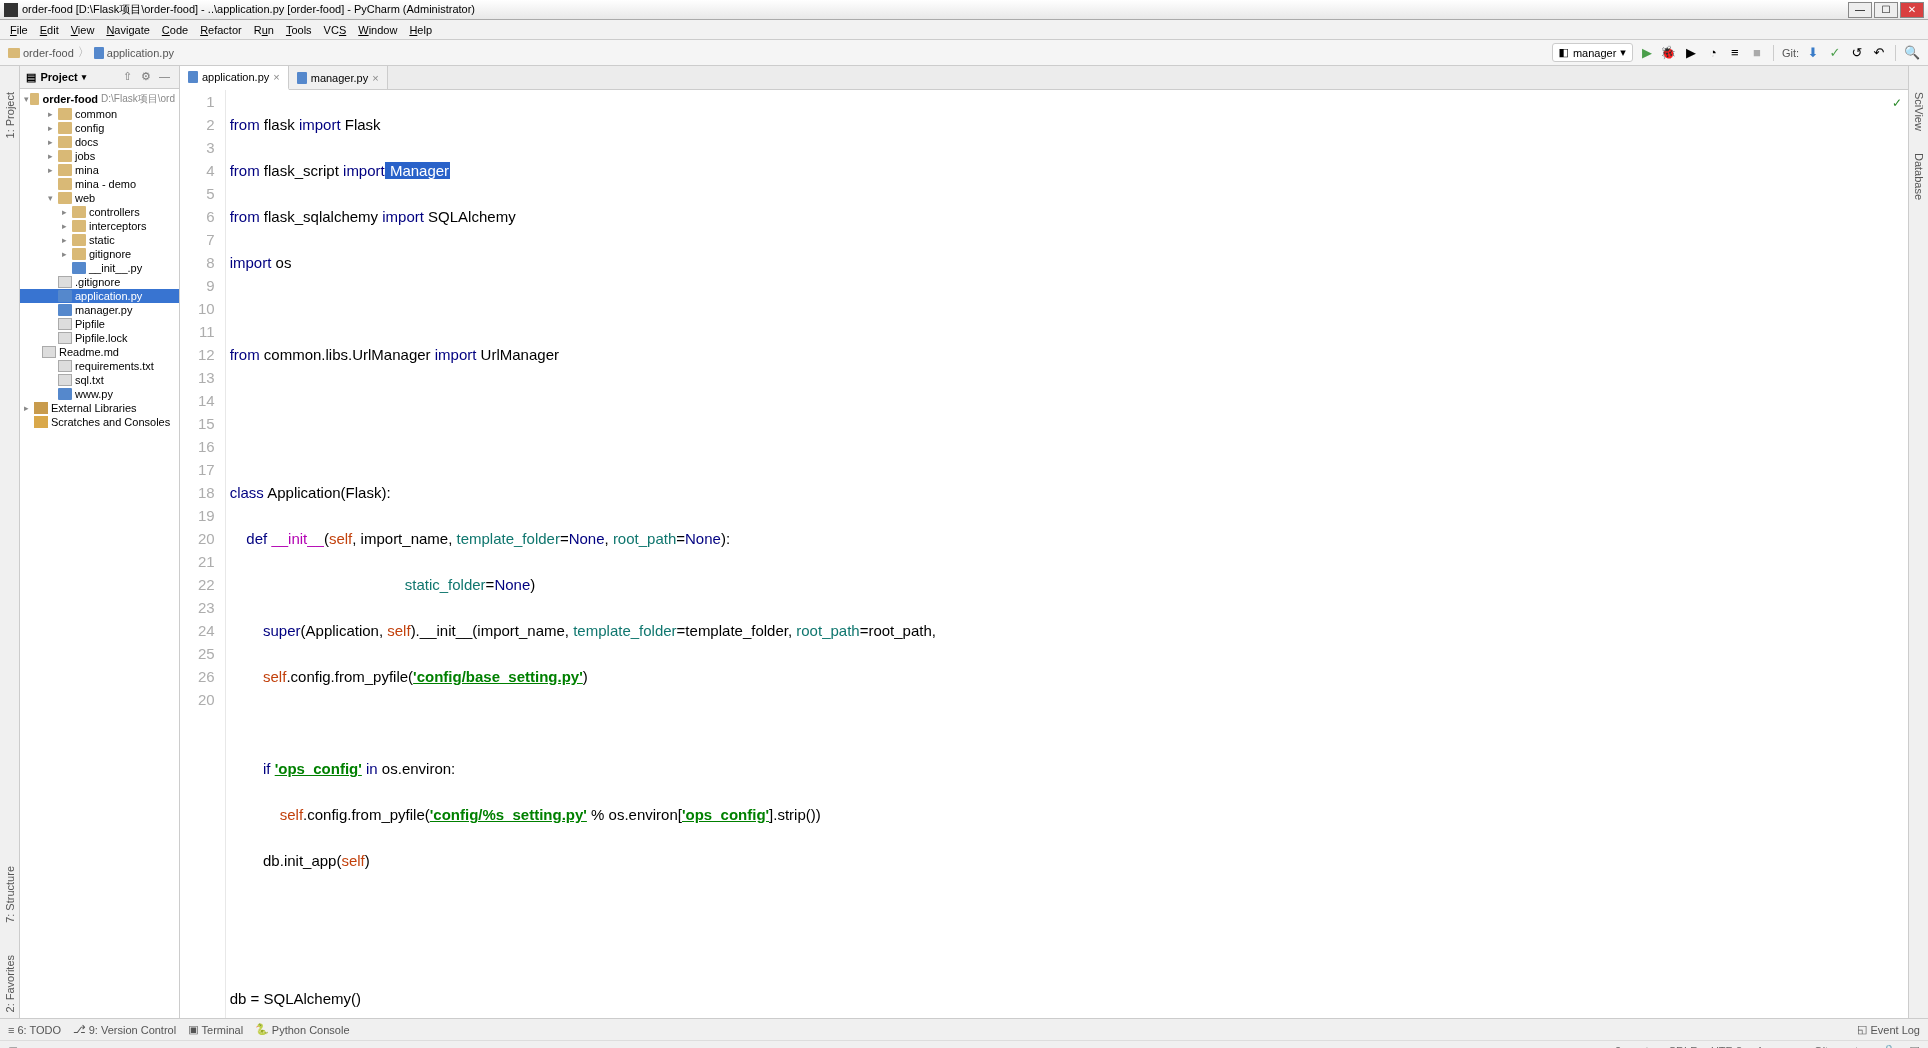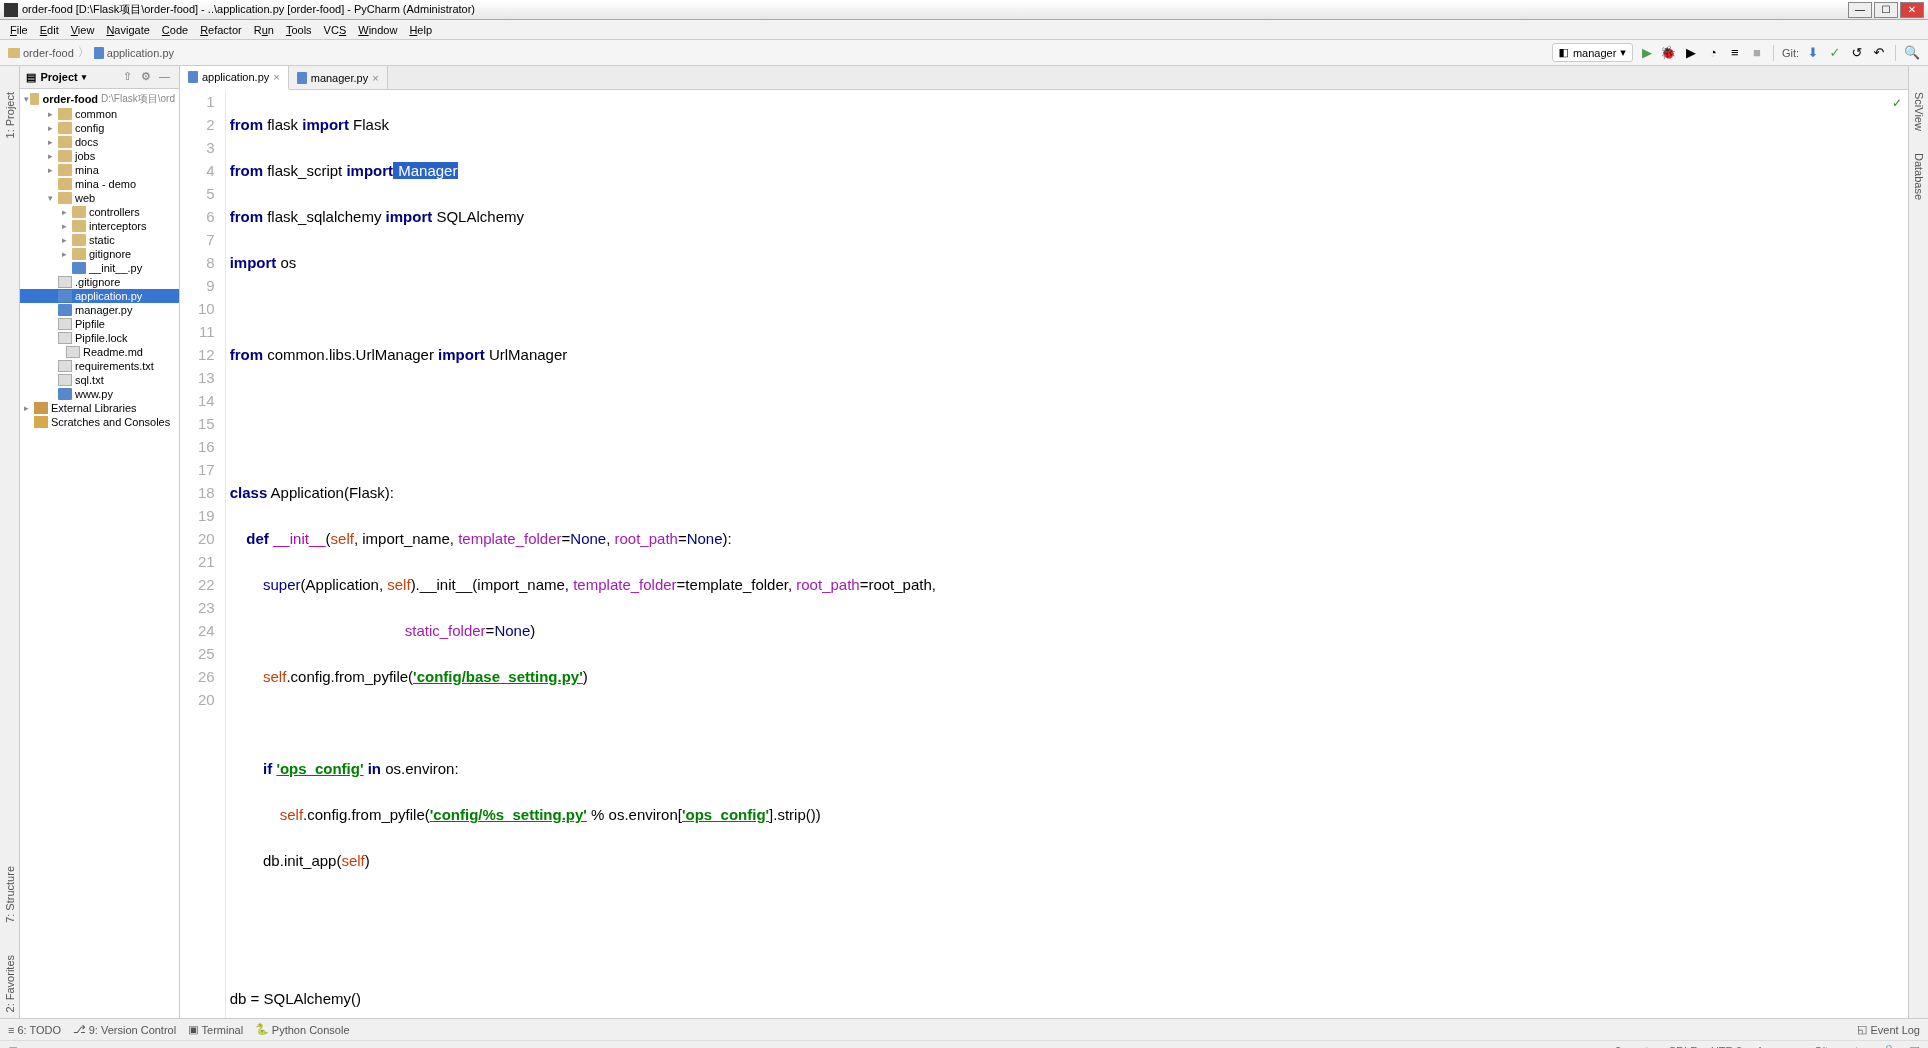--- a/index.html
+++ b/index.html
@@ -54,24 +54,24 @@
     .tab { display: flex; align-items: center; gap: 4px; padding: 3px 8px; border-right: 1px solid #ccc; background: #f0f0f0; font-size: 11px; cursor: pointer; }
     .tab.active { background: #fff; border-bottom: 2px solid #fff; margin-bottom: -1px; }
     .tab-close { color: #888; font-size: 11px; cursor: pointer; }
     
     .code-area { flex: 1; display: flex; overflow: auto; font-family: "Consolas", "Courier New", monospace; font-size: 15px; line-height: 23px; }
     .gutter-nums { background: #fff; color: #adadad; text-align: right; padding: 0 10px 0 18px; user-select: none; border-right: 1px solid #e8e8e8; }
     .gutter-nums div { height: 23px; }
     .code-content { flex: 1; padding-left: 4px; white-space: pre; position: relative; }
     .code-line { height: 23px; }
     
-    .kw { color: #000080; font-weight: bold; }
+    .kw { color: #000080; font-weight: normal; }
     .builtin { color: #000080; }
     .str { color: #008000; font-weight: bold; text-decoration: underline; }
-    .param { color: #a21caf; }
+    .param { color: #0f766e; }
     .self { color: #c2410c; }
     .defname { color: #b200b2; }
     .selection { background: #2962c9; color: #fff; padding: 0 1px; }
     
     .right-gutter { width: 20px; background: #f0f0f0; border-left: 1px solid #ccc; display: flex; flex-direction: column; align-items: center; padding-top: 20px; gap: 10px; }
     
     .bottom-bar { background: #f0f0f0; border-top: 1px solid #ccc; height: 22px; display: flex; align-items: center; padding: 0 8px; gap: 12px; font-size: 11px; }
     .bottom-item { display: flex; align-items: center; gap: 3px; cursor: pointer; color: #555; }
     .bottom-spacer { flex: 1; }
     
@@ -249,21 +249,21 @@
           <div class="tree-row" style="padding-left: 28px;">
             <span class="tree-arrow"></span>
             <span class="tree-icon txtfile"></span>
             <span>Pipfile</span>
           </div>
           <div class="tree-row" style="padding-left: 28px;">
             <span class="tree-arrow"></span>
             <span class="tree-icon txtfile"></span>
             <span>Pipfile.lock</span>
           </div>
-          <div class="tree-row" style="padding-left: 36px;">
+          <div class="tree-row" style="padding-left: 12px;">
             <span class="tree-arrow"></span>
             <span class="tree-icon txtfile"></span>
             <span>Readme.md</span>
           </div>
           <div class="tree-row" style="padding-left: 28px;">
             <span class="tree-arrow"></span>
             <span class="tree-icon txtfile"></span>
             <span>requirements.txt</span>
           </div>
           <div class="tree-row" style="padding-left: 28px;">
@@ -339,22 +339,22 @@
 <div class="code-line"><span class="kw">from</span> flask <span class="kw">import</span> Flask</div>
 <div class="code-line"><span class="kw">from</span> flask_script <span class="kw">import</span><span class="selection"> Manager</span></div>
 <div class="code-line"><span class="kw">from</span> flask_sqlalchemy <span class="kw">import</span> SQLAlchemy</div>
 <div class="code-line"><span class="kw">import</span> os</div>
 <div class="code-line"></div>
 <div class="code-line"><span class="kw">from</span> common.libs.UrlManager <span class="kw">import</span> UrlManager</div>
 <div class="code-line"></div>
 <div class="code-line"></div>
 <div class="code-line"><span class="kw">class</span> Application(Flask):</div>
 <div class="code-line">    <span class="kw">def</span> <span class="defname">__init__</span>(<span class="self">self</span>, import_name, <span class="param">template_folder</span>=<span class="builtin">None</span>, <span class="param">root_path</span>=<span class="builtin">None</span>):</div>
+<div class="code-line">                                          <span class="param">static_folder</span>=<span class="builtin">None</span>)</div>
 <div class="code-line">        <span class="builtin">super</span>(Application, <span class="self">self</span>).__init__(import_name, <span class="param">template_folder</span>=template_folder, <span class="param">root_path</span>=root_path,</div>
-<div class="code-line">                                          <span class="param">static_folder</span>=<span class="builtin">None</span>)</div>
 <div class="code-line">        <span class="self">self</span>.config.from_pyfile(<span class="str">'config/base_setting.py'</span>)</div>
 <div class="code-line"></div>
 <div class="code-line">        <span class="kw">if</span> <span class="str">'ops_config'</span> <span class="kw">in</span> os.environ:</div>
 <div class="code-line">            <span class="self">self</span>.config.from_pyfile(<span class="str">'config/%s_setting.py'</span> % os.environ[<span class="str">'ops_config'</span>].strip())</div>
 <div class="code-line">        db.init_app(<span class="self">self</span>)</div>
 <div class="code-line"></div>
 <div class="code-line"></div>
 <div class="code-line">db = SQLAlchemy()</div>
 
 

